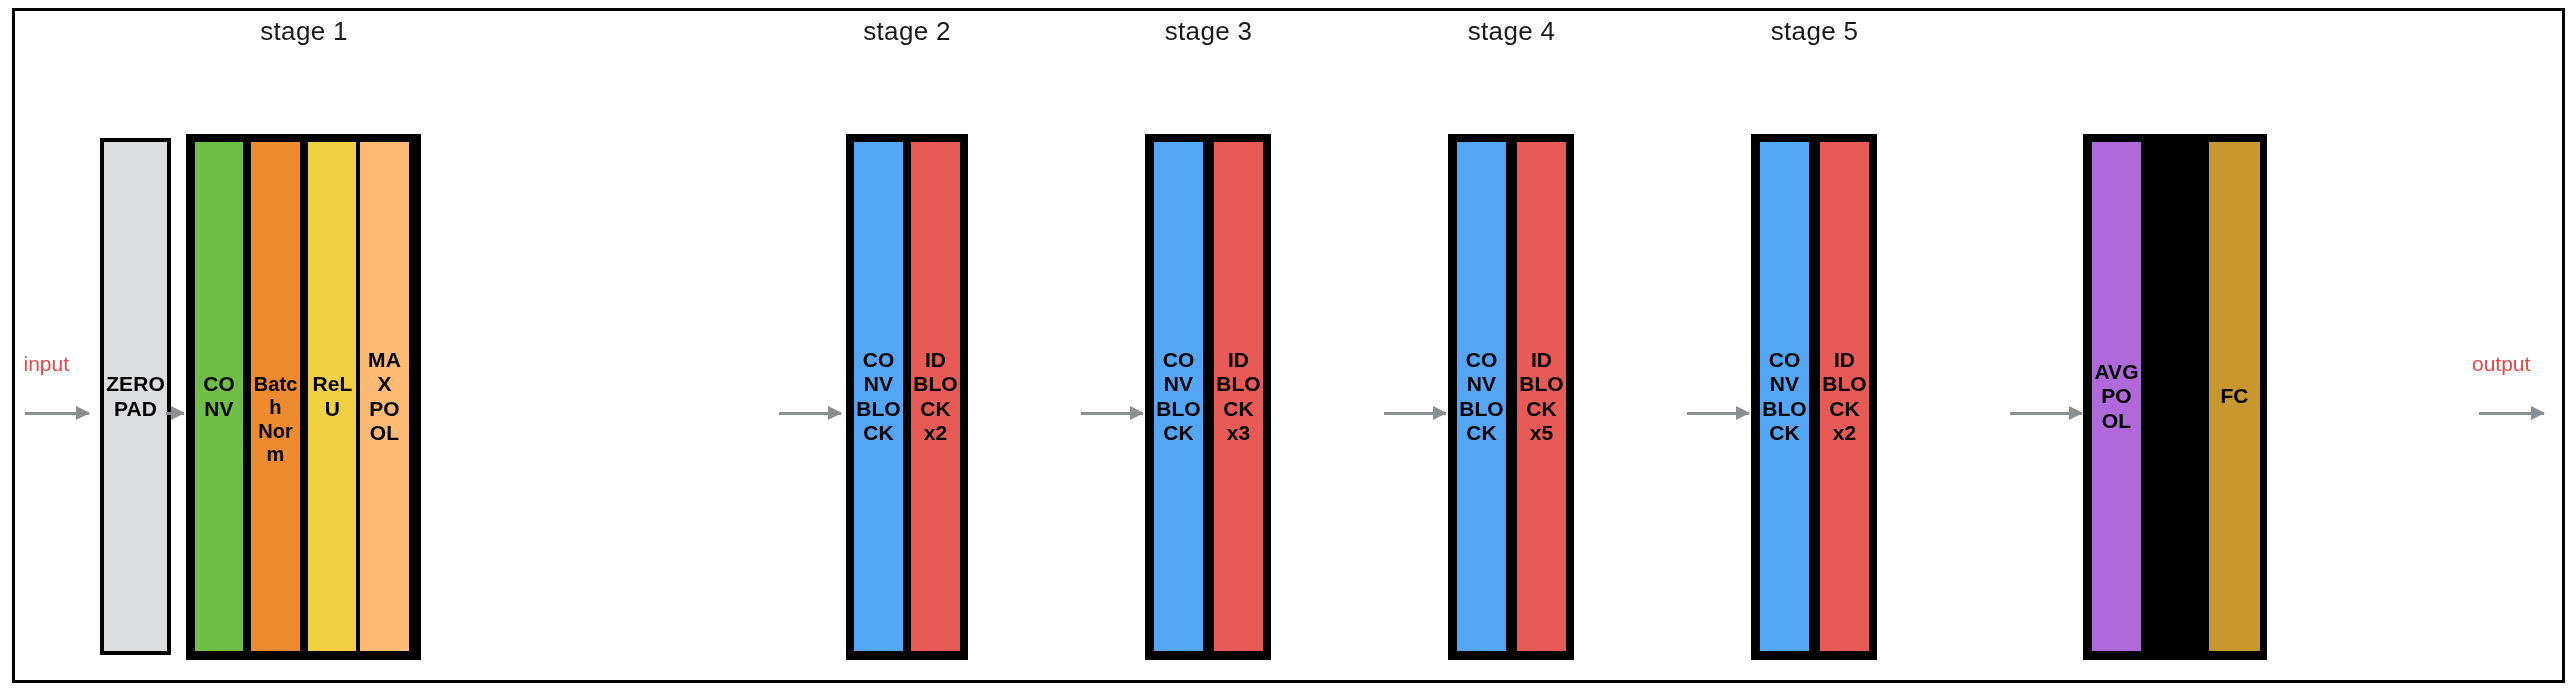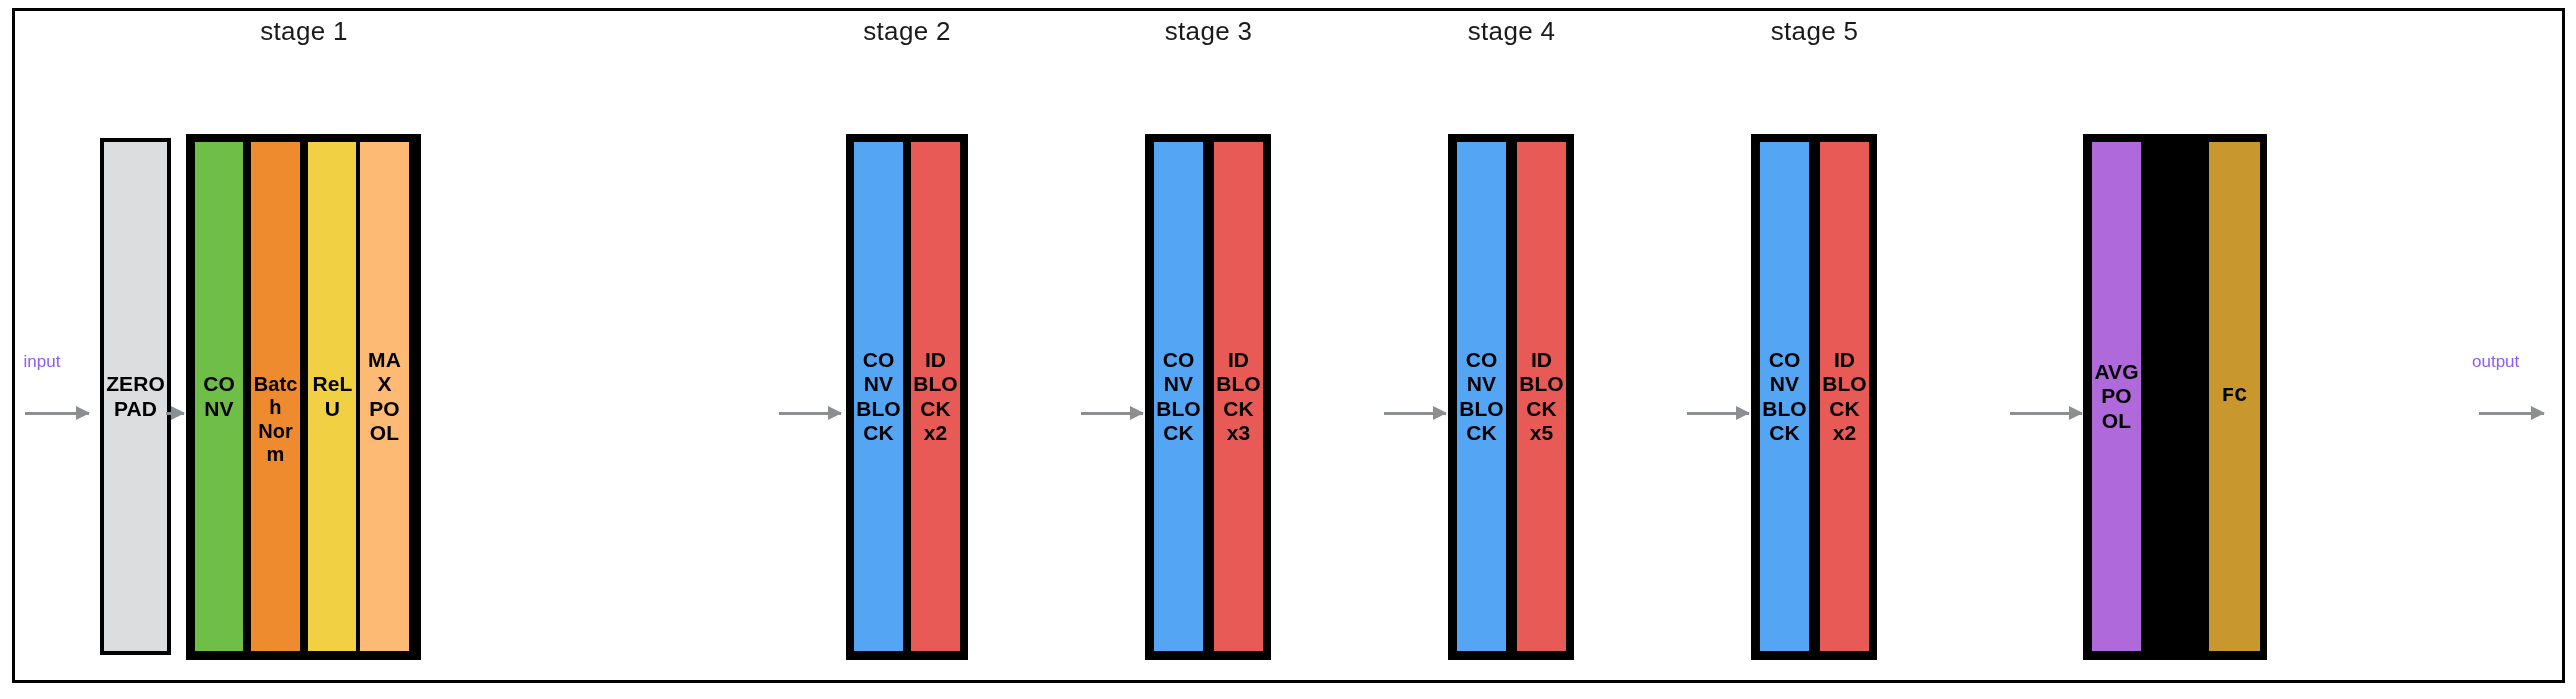--- a/index.html
+++ b/index.html
@@ -76,22 +76,22 @@
     position:absolute;
     right:-0.7px;top:-5.9px;
     width:0;height:0;
     border-left:14.3px solid #8a8f94;
     border-top:7.2px solid transparent;
     border-bottom:7.2px solid transparent;
   }
   
   .io-label{
     position:absolute;
-    font-size:17px;
-    color:#8b5cf6;
+    font-size:21px;
+    color:#ef4444;
     white-space:nowrap;
     top:352px;
   }
 </style>
 </head>
 <body>
 
 <div id="canvas">
   <div class="outer-frame"></div>
 
@@ -163,20 +163,20 @@
   <div class="block" style="left:1816px;width:57px;background:#E85A55;">
     <span class="blabel"><span>ID</span><br><span>BLOCK</span><br><span>x2</span></span>
   </div>
 
   <div class="arrow" style="left:2010px;width:72px;"></div>
 
   <div class="group-shell" style="left:2083px;width:184px;"></div>
   <div class="block" style="left:2088px;width:57px;background:#B069DB;">
     <span class="blabel"><span>AVG</span><br><span>POOL</span></span>
   </div>
-  <div class="block" style="left:2205px;width:59px;background:#C8972E;font-family:Liberation Mono, monospace;">
+  <div class="block" style="left:2205px;width:59px;background:#C8972E;">
     <span class="blabel">FC</span>
   </div>
 
   <div class="io-label" style="left:2472px;">output</div>
   <div class="arrow" style="left:2479px;width:65px;"></div>
 </div>
 
 
 </body></html>

